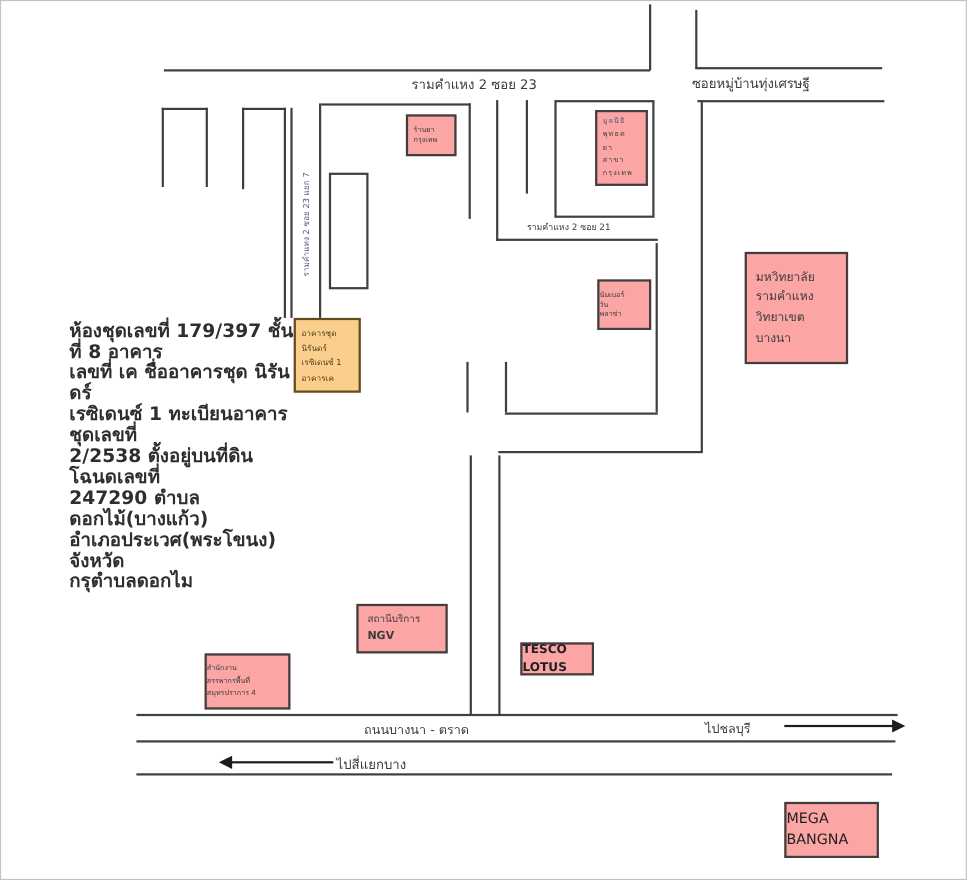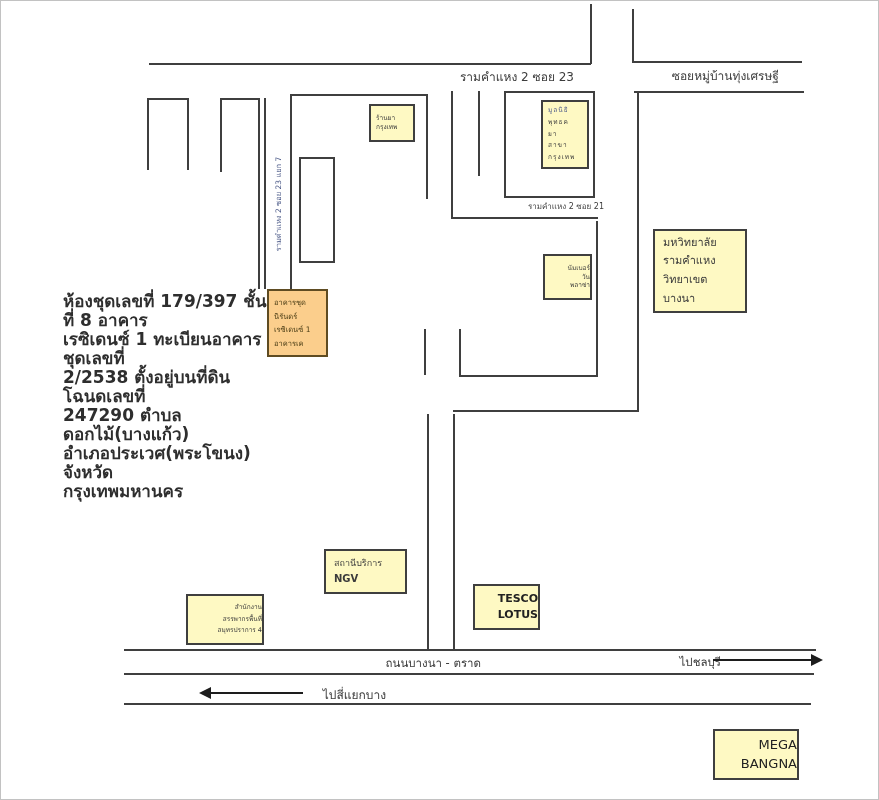--- a/index.html
+++ b/index.html
@@ -13,44 +13,44 @@
     color:#333;
   }
   .abs{position:absolute;}
   
   .ln{position:absolute;background:#3f3f3f;}
   .h{height:2px;}
   .v{width:2px;}
   
   .rect{position:absolute;border:2px solid #3f3f3f;background:#fff;box-sizing:border-box;}
   .box{
-    position:absolute;border:2px solid #3f3f3f;background:#fef9c3;box-sizing:border-box;
+    position:absolute;border:2px solid #3f3f3f;background:#fca5a5;box-sizing:border-box;
     display:flex;flex-direction:column;justify-content:center;
     line-height:1.35;color:#3b3b3b;
   }
   .box div{white-space:nowrap;}
-  .center{text-align:right;}
+  .center{text-align:left;}
   .pad{padding-left:5px;}
   .lbl{position:absolute;color:#3c3c3c;white-space:nowrap;}
   .bold{font-weight:bold;}
   .blue{color:#4c5a88;}
   
   .arrow-line{position:absolute;background:#1d1d1d;height:2px;}
   .tri-right{position:absolute;width:0;height:0;border-top:6px solid transparent;border-bottom:6px solid transparent;border-left:12px solid #1d1d1d;}
   .tri-left{position:absolute;width:0;height:0;border-top:6px solid transparent;border-bottom:6px solid transparent;border-right:12px solid #1d1d1d;}
   
   #box-pharmacy{left:368px;top:103px;width:46px;height:38px;font-size:6.5px;}
   #box-foundation{left:540px;top:99px;width:48px;height:69px;font-size:6.5px;letter-spacing:1px;line-height:1.8;}
   #box-numberone{left:542px;top:253px;width:49px;height:46px;font-size:6.5px;}
-  #box-university{left:652px;top:228px;width:94px;height:84px;font-size:11px;line-height:1.7;padding-left:8px;}
+  #box-university{left:676px;top:228px;width:94px;height:102px;font-size:11px;line-height:1.7;padding-left:8px;}
   #box-condo{left:266px;top:288px;width:61px;height:68px;font-size:7.5px;background:#fbce8c;border:2px solid #5f4c22;color:#4a3d15;line-height:1.8;}
   #box-auction{left:468px;top:418px;width:96px;height:43px;font-size:7px;line-height:1.7;}
   #box-ngv{left:323px;top:548px;width:83px;height:45px;font-size:9px;padding-left:8px;line-height:1.5;}
   #box-revenue{left:185px;top:593px;width:78px;height:51px;font-size:6.5px;line-height:1.8;}
-  #box-tesco{left:472px;top:583px;width:67px;height:46px;font-size:11px;font-weight:bold;color:#222;line-height:1.45;}
+  #box-tesco{left:472px;top:583px;width:67px;height:30px;font-size:11px;font-weight:bold;color:#222;line-height:1.45;}
   #box-mega{left:712px;top:728px;width:86px;height:51px;font-size:13px;font-weight:normal;color:#222;line-height:1.4;}
   #tall-building{left:298px;top:156px;width:36px;height:106px;}
   #big-block-e{left:503px;top:90px;width:91px;height:107px;}
   
   #address-note{left:62px;top:291px;width:210px;font-size:17px;font-weight:bold;line-height:19px;color:#2e2e2e;}
   
   #yaek7-label{left:277px;top:203px;width:0;height:0;}
   #yaek7-label span{
     position:absolute;display:block;white-space:nowrap;
     transform:translate(-50%,-50%) rotate(-90deg);
@@ -158,25 +158,26 @@
     <div>LOTUS</div>
   </div>
 
   <div id="box-mega" class="box center">
     <div>MEGA</div>
     <div>BANGNA</div>
   </div>
 
   <div id="address-note" class="abs">
     <div>ห้องชุดเลขที่ 179/397 ชั้นที่ 8 อาคาร</div>
+    <div>เลขที่ เค ชื่ออาคารชุด นิรันดร์</div>
     <div>เรซิเดนซ์ 1 ทะเบียนอาคารชุดเลขที่</div>
     <div>2/2538 ตั้งอยู่บนที่ดินโฉนดเลขที่</div>
     <div>247290 ตำบลดอกไม้(บางแก้ว)</div>
     <div>อำเภอประเวศ(พระโขนง) จังหวัด</div>
-    <div>กรุงเทพมหานคร</div>
+    <div>กรุตำบลดอกไม</div>
   </div>
 
   <div class="ln h" style="left:123px;top:648px;width:692px;"></div>
   <div class="ln h" style="left:123px;top:672px;width:690px;"></div>
   <div class="ln h" style="left:123px;top:702px;width:687px;"></div>
 
   <div class="lbl center" style="left:330px;top:653px;width:150px;font-size:11.5px;">ถนนบางนา - ตราด</div>
 
   <div class="lbl center" style="left:640px;top:652px;width:80px;font-size:11.5px;">ไปชลบุรี</div>
   <div class="arrow-line" style="left:712px;top:658px;width:100px;"></div>

